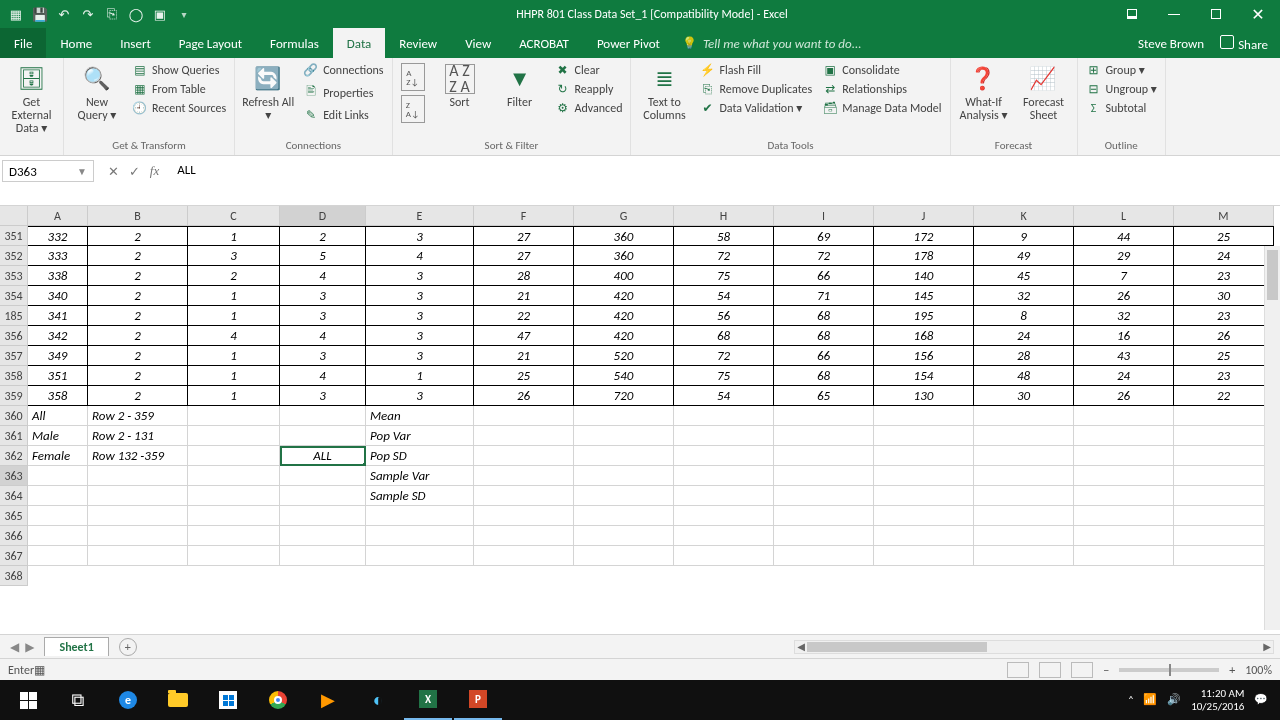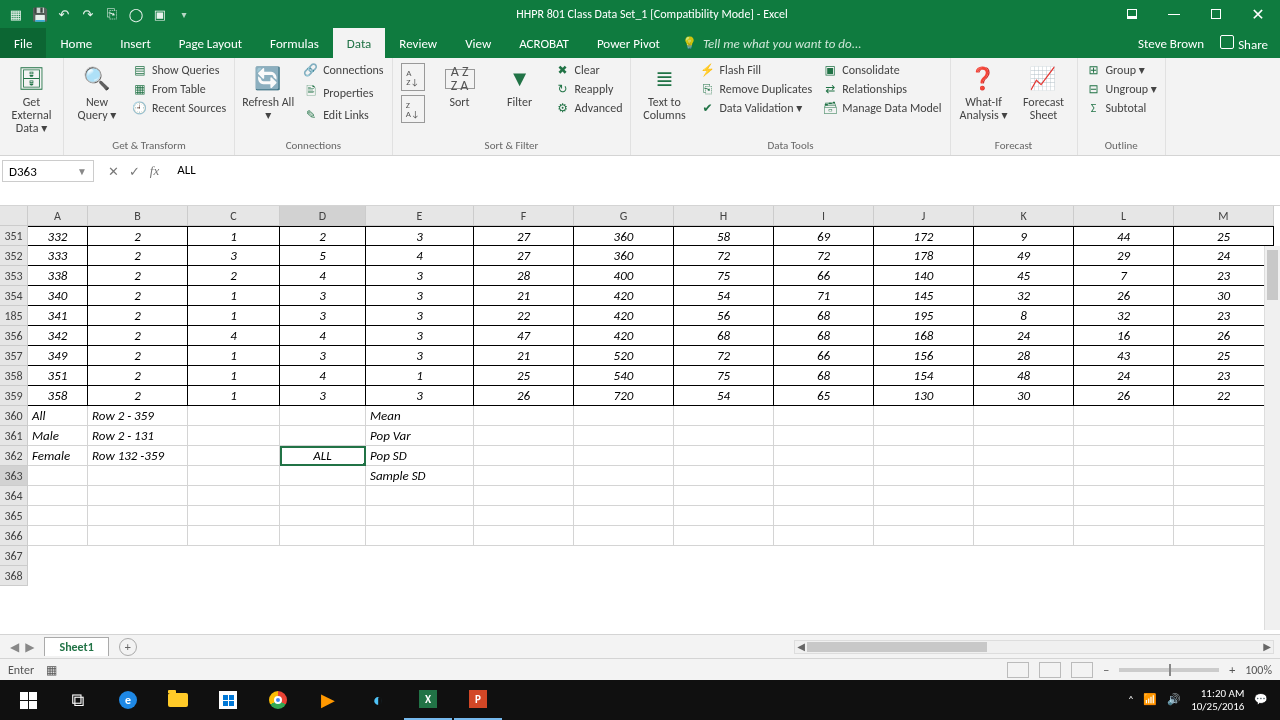--- a/index.html
+++ b/index.html
@@ -74,21 +74,21 @@
 .sheettabs { position: absolute; left: 0; right: 0; bottom: 62px; height: 24px; background: #f3f3f3; border-top: 1px solid #d4d4d4; display: flex; align-items: center; font-size: 12px;}
 .st-nav { display:flex; gap:6px; padding: 0 10px; color:#888;}
 .st-tab { border: 1px solid #aaa; border-bottom: none; background: #fff; padding: 2px 14px; font-weight: 600; color:#217346;}
 .st-add { margin-left: 10px; width:18px; height:18px; border:1px solid #aaa; border-radius:50%; display:flex; align-items:center; justify-content:center; color:#666;}
 .hscroll { margin-left:auto; width:480px; height:14px; background:#f0f0f0; border:1px solid #ddd; position:relative; margin-right:6px;}
 .hscroll .thumb{position:absolute; top:1px; bottom:1px; left:12px; width:180px; background:#c8c8c8;}
 .hscroll .arr{position:absolute; top:0;bottom:0;width:12px;display:flex;align-items:center;justify-content:center;font-size:10px;color:#666;}
 .hscroll .arr.l{left:0}.hscroll .arr.r{right:0}
 
 
-.statusbar { position: absolute; left:0; right:0; bottom: 40px; height: 22px; background: #f3f3f3; border-top: 1px solid #d4d4d4; display:flex; align-items:center; font-size: 12px; color:#555; padding: 0 8px; gap:12px;}
+.statusbar { position: absolute; left:0; right:0; bottom: 40px; height: 22px; background: #f3f3f3; border-top: 1px solid #d4d4d4; display:flex; align-items:center; font-size: 12px; color:#555; padding: 0 8px; gap:0;}
 .statusbar .right { margin-left:auto; display:flex; align-items:center; gap:10px;}
 .viewbtn { width:22px; height:16px; border:1px solid #bbb; }
 .zoom-slider { width:100px; height:4px; background:#ccc; position:relative;}
 .zoom-slider::before{content:"";position:absolute;left:50%;top:-4px;width:2px;height:12px;background:#888;}
 
 
 .taskbar { position:absolute; left:0; right:0; bottom:0; height:40px; background:#101010; display:flex; align-items:center; padding:0 4px; gap:2px;}
 .taskbar .tbtn { width:48px; height:40px; display:flex; align-items:center; justify-content:center; color:#fff; font-size:18px;}
 .taskbar .tbtn.active { border-bottom:2px solid #76b9ed;}
 .taskbar .tray { margin-left:auto; display:flex; align-items:center; gap:10px; color:#fff; font-size:11px; padding-right:8px; text-align:right; line-height:1.2;}
@@ -212,21 +212,21 @@
       <div class="rb-col" style="gap:2px">
         <div class="rb-row">
             <span class="az-icon">A<br>Z↓</span>
           </div>
         <div class="rb-row">
             <span class="az-icon">Z<br>A↓</span>
           </div>
       </div>
       <div class="rb-big">
           <span class="ico">
-            <span class="az-icon" style="width:30px;height:20px;font-size:14px">A Z<br>Z A</span>
+            <span class="az-icon" style="width:30px;height:30px;font-size:16px">A Z<br>Z A</span>
           </span>
           <span>Sort</span>
         </div>
       <div class="rb-big">
           <span class="ico">▼</span>
           <span>Filter</span>
         </div>
       <div class="rb-col">
         <div class="rb-row">
             <span class="ico">✖</span>
@@ -549,20 +549,35 @@
               <div class="gc wJ"></div>
               <div class="gc wK"></div>
               <div class="gc wL"></div>
               <div class="gc wM"></div>
             </div>
             <div class="gr">
               <div class="gc wA tl"></div>
               <div class="gc wB tl"></div>
               <div class="gc wC"></div>
               <div class="gc wD"></div>
+              <div class="gc wE tl">Sample Var</div>
+              <div class="gc wF"></div>
+              <div class="gc wG"></div>
+              <div class="gc wH"></div>
+              <div class="gc wI"></div>
+              <div class="gc wJ"></div>
+              <div class="gc wK"></div>
+              <div class="gc wL"></div>
+              <div class="gc wM"></div>
+            </div>
+            <div class="gr">
+              <div class="gc wA tl"></div>
+              <div class="gc wB tl"></div>
+              <div class="gc wC"></div>
+              <div class="gc wD"></div>
               <div class="gc wE tl">Sample SD</div>
               <div class="gc wF"></div>
               <div class="gc wG"></div>
               <div class="gc wH"></div>
               <div class="gc wI"></div>
               <div class="gc wJ"></div>
               <div class="gc wK"></div>
               <div class="gc wL"></div>
               <div class="gc wM"></div>
             </div>

